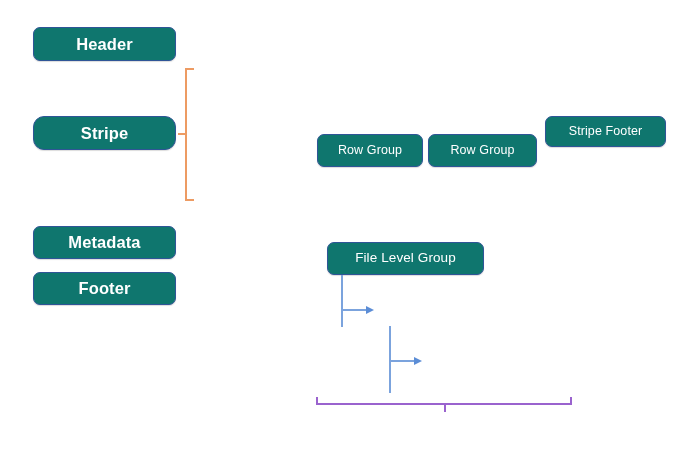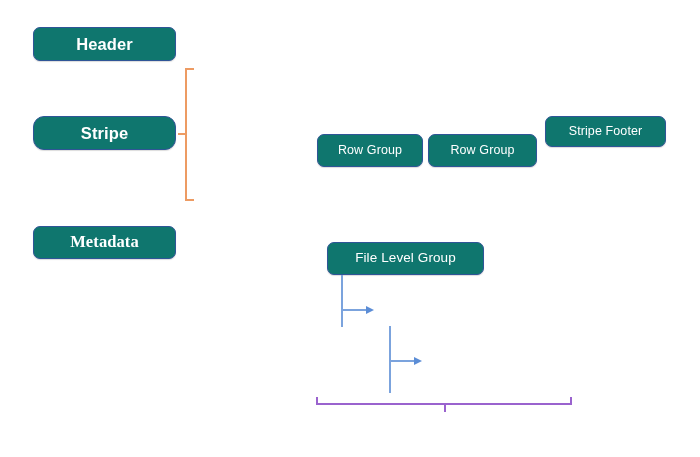--- a/index.html
+++ b/index.html
@@ -109,24 +109,27 @@
 <div id="canvas">
 
   <div class="node n-lg" style="left:33px; top:27px; width:143px; height:34px;">
     <span>Header</span>
   </div>
 
   <div class="node n-lg" style="left:33px; top:116px; width:143px; height:34px;border-radius:11px;">
     <span>Stripe</span>
   </div>
 
-  <div class="node n-lg" style="left:33px; top:226px; width:143px; height:33px;font-family:Liberation Serif, serif;">
+  <div class="node n-lg" style="left:33px; top:226px; width:143px; height:33px;">
     <span>Metadata</span>
   </div>
 
+  <div class="node n-lg" style="left:33px; top:272px; width:143px; height:33px;">
+    <span>Footer</span>
+  </div>
 
   <div class="obracket" style="left:185px; top:68px; width:11px; height:133px;">
     <div class="ov"></div>
     <div class="oh" style="top:0px;"></div>
     <div class="oh" style="bottom:0px;"></div>
     <div class="otick" style="top:65px;"></div>
   </div>
 
 
 

